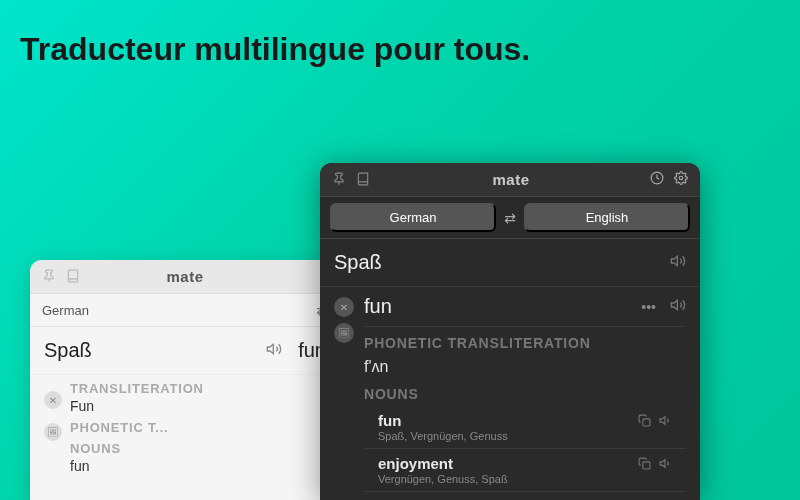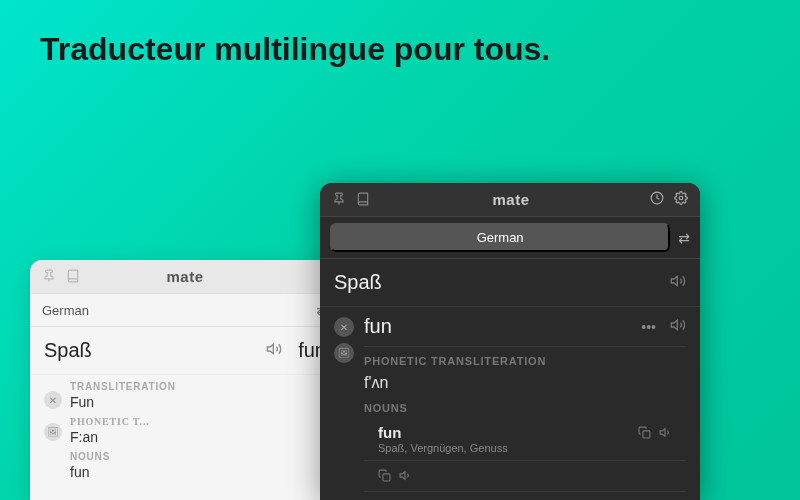--- a/index.html
+++ b/index.html
@@ -6,21 +6,21 @@
     body {
       width: 800px;
       height: 500px;
       overflow: hidden;
       background: linear-gradient(135deg, #00e5cc 0%, #00d4aa 40%, #00c49a 100%);
       font-family: -apple-system, BlinkMacSystemFont, 'Segoe UI', sans-serif;
       position: relative;
     }
 
     .top-section {
-      padding: 30px 40px 20px 40px;
+      padding: 30px 40px 20px 20px;
     }
 
     .main-title {
       font-size: 32px;
       font-weight: 800;
       color: #1a1a1a;
       line-height: 1.2;
       margin-bottom: 12px;
     }
 
@@ -132,21 +132,21 @@
       border-radius: 50%;
       display: flex;
       align-items: center;
       justify-content: center;
       color: #888;
       font-size: 10px;
       margin-top: 8px;
     }
 
     .detail-label {
-      font-size: 10px;
+      font-size: 13px;
       font-weight: 600;
       color: #aaa;
       letter-spacing: 0.8px;
       text-transform: uppercase;
     }
 
     .detail-value {
       font-size: 14px;
       color: #333;
       margin-top: 2px;
@@ -249,21 +249,21 @@
       color: #888;
       font-size: 14px;
       margin-right: 8px;
     }
 
     .dark-section {
       padding: 8px 14px 2px 14px;
     }
 
     .dark-section-label {
-      font-size: 11px;
+      font-size: 14px;
       font-weight: 600;
       color: #777;
       letter-spacing: 0.8px;
       text-transform: uppercase;
     }
 
     .dark-section-value {
       font-size: 16px;
       color: #e0e0e0;
       margin-top: 7px;
@@ -378,22 +378,21 @@
     </div>
 
     <div style="display:flex; align-items:flex-start; padding: 6px 14px;">
       <div style="display:flex; flex-direction:column; gap:6px; margin-right:8px; margin-top:2px;">
         <div class="close-btn">✕</div>
         <div class="close-btn" style="font-size:9px;">🖼</div>
       </div>
       <div style="flex:1;">
         <div class="detail-label">TRANSLITERATION</div>
         <div class="detail-value">Fun</div>
-        <div class="detail-label" style="margin-top:6px;font-family:Liberation Serif, serif;">PHONETIC T...</div>
-        <div class="detail-value">F:an</div>
+        <div class="detail-label" style="margin-top:6px;">PHONETIC T...</div>
         <div class="detail-label" style="margin-top:6px;">NOUNS</div>
         <div class="detail-value">fun</div>
       </div>
     </div>
   </div>
 
   <div class="window-dark">
     <div class="titlebar">
       <div class="titlebar-icons">
         <span class="dark-pin-icon">
@@ -422,20 +421,21 @@
               <circle cx="12" cy="12" r="3"></circle>
               <path d="M19.4 15a1.65 1.65 0 00.33 1.82l.06.06a2 2 0 010 2.83 2 2 0 01-2.83 0l-.06-.06a1.65 1.65 0 00-1.82-.33 1.65 1.65 0 00-1 1.51V21a2 2 0 01-2 2 2 2 0 01-2-2v-.09A1.65 1.65 0 009 19.4a1.65 1.65 0 00-1.82.33l-.06.06a2 2 0 01-2.83 0 2 2 0 010-2.83l.06-.06A1.65 1.65 0 004.68 15a1.65 1.65 0 00-1.51-1H3a2 2 0 01-2-2 2 2 0 012-2h.09A1.65 1.65 0 004.6 9a1.65 1.65 0 00-.33-1.82l-.06-.06a2 2 0 010-2.83 2 2 0 012.83 0l.06.06A1.65 1.65 0 009 4.68a1.65 1.65 0 001-1.51V3a2 2 0 012-2 2 2 0 012 2v.09a1.65 1.65 0 001 1.51 1.65 1.65 0 001.82-.33l.06-.06a2 2 0 012.83 0 2 2 0 010 2.83l-.06.06A1.65 1.65 0 0019.4 9a1.65 1.65 0 001.51 1H21a2 2 0 012 2 2 2 0 01-2 2h-.09a1.65 1.65 0 00-1.51 1z"></path>
             </svg>
         </span>
       </div>
     </div>
 
     <div class="dark-lang-bar">
       <button class="dark-lang-btn active">German</button>
       <span class="dark-swap">⇄</span>
+      <button class="dark-lang-btn active">English</button>
     </div>
 
     <div class="dark-word-row">
       <span class="dark-word">Spaß</span>
       <span style="margin-left:auto; display:flex; align-items:center; gap:8px;">
         <span>
           <svg width="16" height="16" viewBox="0 0 24 24" fill="none" stroke="#777" stroke-width="2">
               <polygon points="11 5 6 9 2 9 2 15 6 15 11 19 11 5"></polygon>
               <path d="M19.07 4.93a10 10 0 010 14.14"></path>
               <path d="M15.54 8.46a5 5 0 010 7.07"></path>
@@ -488,20 +488,24 @@
             <span class="sound-icon">
               <svg width="13" height="13" viewBox="0 0 24 24" fill="none" stroke="#777" stroke-width="2">
                   <polygon points="11 5 6 9 2 9 2 15 6 15 11 19 11 5"></polygon>
                   <path d="M15.54 8.46a5 5 0 010 7.07"></path>
                 </svg>
             </span>
           </div>
         </div>
 
         <div class="dark-noun-row">
+          <div class="dark-noun-content">
+            <div class="dark-noun-word">enjoyment</div>
+            <div class="dark-noun-synonyms">Vergnügen, Genuss, Spaß</div>
+          </div>
           <div class="dark-noun-icons">
             <span class="copy-icon">
               <svg width="13" height="13" viewBox="0 0 24 24" fill="none" stroke="#777" stroke-width="2">
                   <rect x="9" y="9" width="13" height="13" rx="2" ry="2"></rect>
                   <path d="M5 15H4a2 2 0 01-2-2V4a2 2 0 012-2h9a2 2 0 012 2v1"></path>
                 </svg>
             </span>
             <span class="sound-icon">
               <svg width="13" height="13" viewBox="0 0 24 24" fill="none" stroke="#777" stroke-width="2">
                   <polygon points="11 5 6 9 2 9 2 15 6 15 11 19 11 5"></polygon>

